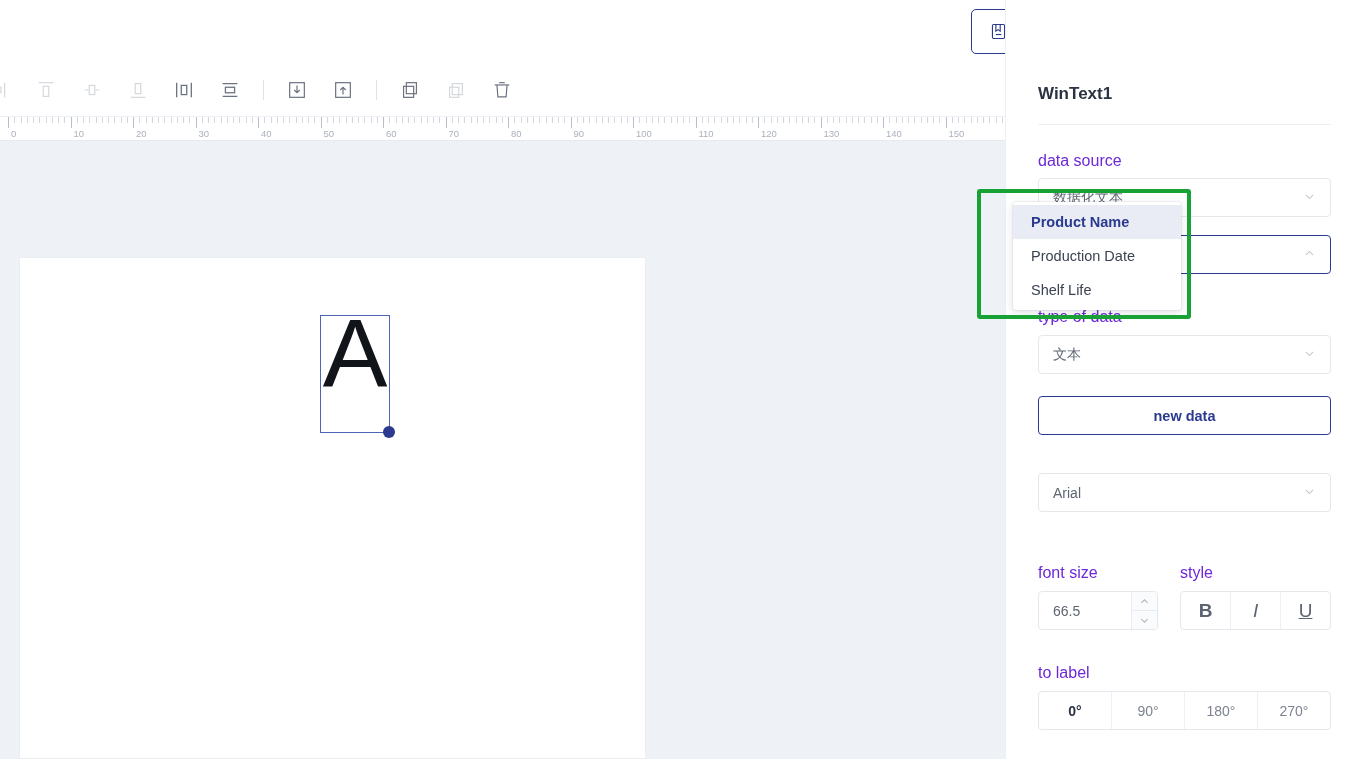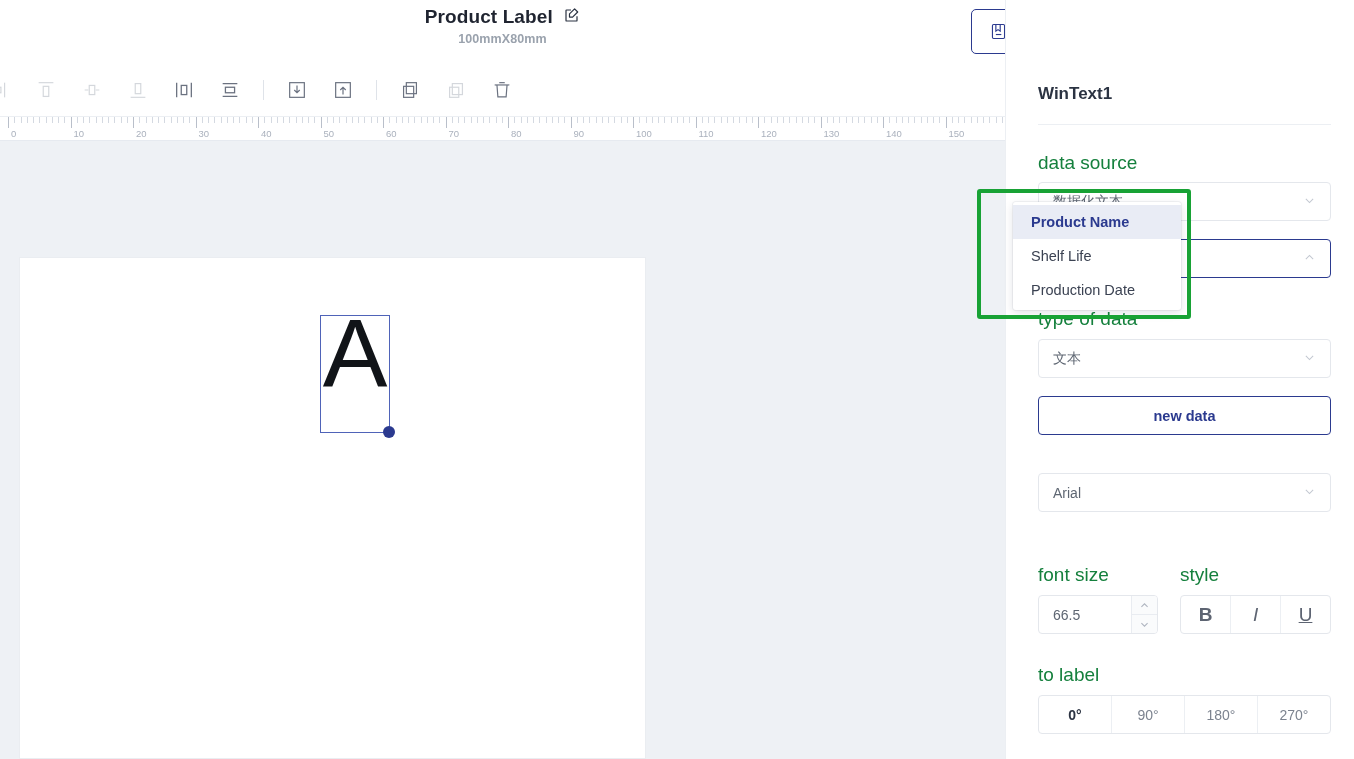--- a/index.html
+++ b/index.html
@@ -107,21 +107,21 @@
     background:#ffffff; border-left:1px solid #eceff3; overflow:hidden;
   }
   .panel-title {
     position:absolute; left:32px; top:84px; font-size:17px;
     font-weight:bold; color:#2b3342;
   }
   .panel-rule {
     position:absolute; left:32px; top:124px; width:293px; height:1px; background:#eceff3;
   }
   .field-label {
-    font-size:19px; color:#15803d;
+    font-size:16px; color:#6d28d9;
   }
   .sect { position:absolute; left:32px; width:293px; }
 
   .ctl {
     width:293px; height:39px; border:1px solid #e4e7ec; border-radius:4px;
     background:#ffffff; display:flex; align-items:center; padding:0 14px;
     font-size:14px; color:#5e6672; cursor:pointer; position:relative;
   }
   .ctl .val { flex:1; overflow:hidden; white-space:nowrap; }
   .ctl.focused { border-color:#2b3a8f; }
@@ -182,30 +182,20 @@
     position:absolute; left:977px; top:189px; width:214px; height:130px;
     border:4px solid #18a235; border-radius:3px; z-index:50; pointer-events:none;
   }
 </style>
 </head>
 <body>
 
 <div id="app">
 
   <div class="header">
-    <div class="title-block">
-      <span class="doc-title">Product Label</span>
-      <span class="edit-icon">
-        <svg width="16" height="16" viewBox="0 0 16 16" fill="none" stroke="#2b3342" stroke-width="1.2">
-          <path d="M13 9.2V13.4a0.6 0.6 0 0 1-.6.6H2.6a0.6 0.6 0 0 1-.6-.6V3.6a0.6 0.6 0 0 1 .6-.6H7"></path>
-          <path d="M10.6 1.9l3.1 3.1-5.1 5.1H5.5V6.9z" stroke-linejoin="round"></path>
-        </svg>
-      </span>
-      <span class="doc-sub">100mmX80mm</span>
-    </div>
 
     <div class="header-actions">
       <div class="btn btn-outline">
         <svg width="17" height="17" viewBox="0 0 18 18" fill="none" stroke="#2b3a8f" stroke-width="1.2">
           <rect x="2.6" y="1.6" width="12.8" height="14.8" rx="1.2"></rect>
           <path d="M6.2 1.6v7.1l2.3-1.7 2.3 1.7V1.6"></path>
           <path d="M6.2 12.2h5.8"></path>
         </svg>
         <span>label settings</span>
       </div>
@@ -592,19 +582,19 @@
         <div class="seg-item active">0°</div>
         <div class="seg-item">90°</div>
         <div class="seg-item">180°</div>
         <div class="seg-item">270°</div>
       </div>
     </div>
   </div>
 
   <div class="dd-popup">
     <div class="dd-item selected">Product Name</div>
+    <div class="dd-item">Production Date</div>
     <div class="dd-item">Shelf Life</div>
-    <div class="dd-item">Production Date</div>
   </div>
 
   <div class="green-box"></div>
 
 </div>
 
 </body></html>

